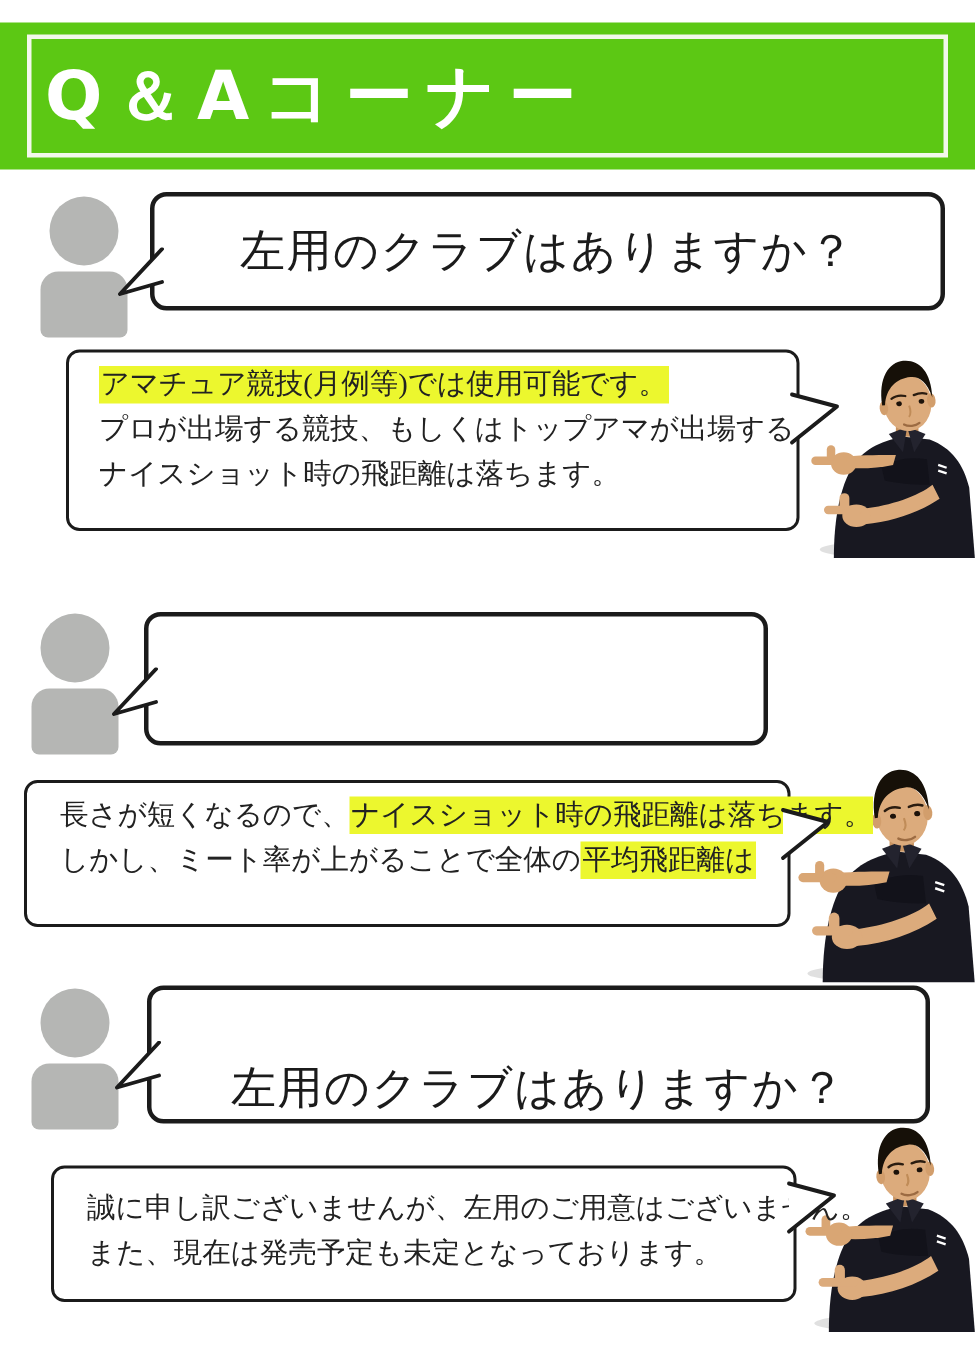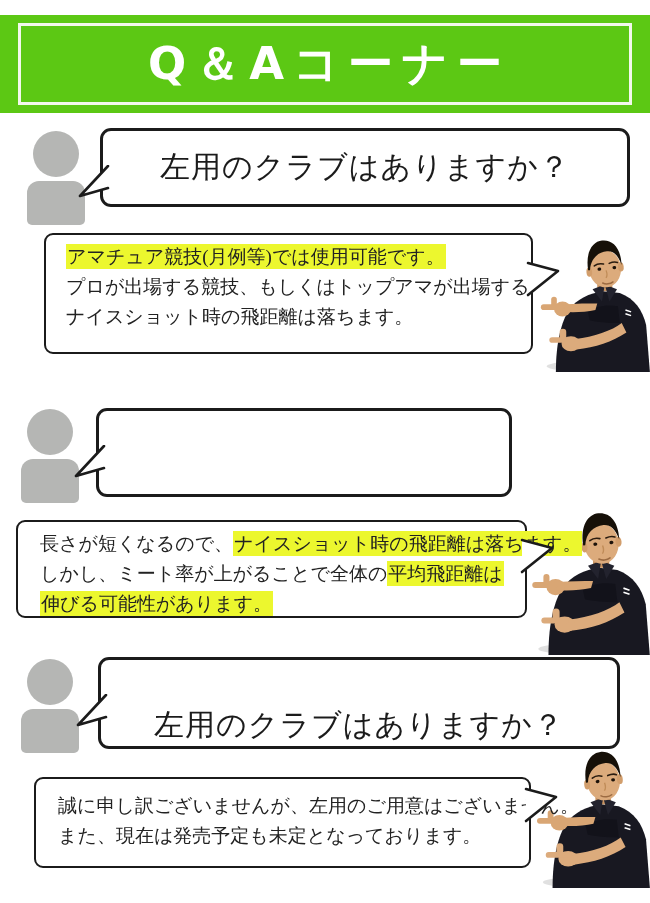--- a/index.html
+++ b/index.html
@@ -15,21 +15,21 @@
   .page{
     position:relative;width:650px;height:903px;background:#fff;overflow:hidden;
     font-family:"DejaVu Sans","Liberation Sans",sans-serif;color:var(--text);
   }
 
   
   .qa-header{position:absolute;left:0;top:15px;width:650px;height:98px;background:var(--green);}
   .qa-header-inner{
     position:absolute;left:18px;right:18px;top:8px;bottom:8px;
     border:3px solid var(--header-border);
-    display:flex;align-items:center;justify-content:center;
+    display:flex;align-items:center;justify-content:flex-start;
   }
   .qa-title{
     margin:0;color:#ffffff;font-size:45px;font-weight:600;
     letter-spacing:9px;padding-left:9px;white-space:nowrap;
   }
 
   
   .asker{position:absolute;width:58px;}
   .asker-head{width:46px;height:46px;border-radius:50%;background:var(--asker-gray);margin:0 auto;}
   .asker-body{width:58px;height:44px;border-radius:12px 12px 5px 5px;background:var(--asker-gray);margin-top:4px;}
@@ -169,21 +169,20 @@
           <use href="#tail-l"></use>
         </svg>
     </div>
     <div class="a-box b1-a">
       <svg class="tail-right" viewBox="0 0 35 36">
           <use href="#tail-r"></use>
         </svg>
       <div class="a-lines">
           <div class="a-line"><span>長さが短くなるので、</span><span class="hl">ナイスショット時の飛距離は落ちます。</span></div>
           <div class="a-line"><span>しかし、ミート率が上がることで全体の</span><span class="hl">平均飛距離は</span></div>
-          <div class="a-line"><span class="hl">伸びる可能性があります。</span></div>
         </div>
     </div>
     <svg class="staff b1-man" viewBox="0 0 120 150">
         <use href="#staff-man"></use>
       </svg>
   </section>
 
   <section>
     <div class="asker b2-asker">
       <div class="asker-head"></div>

